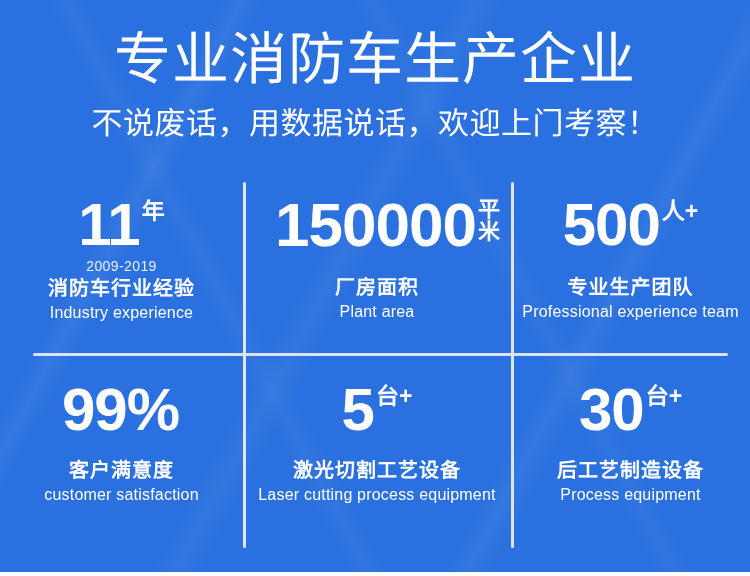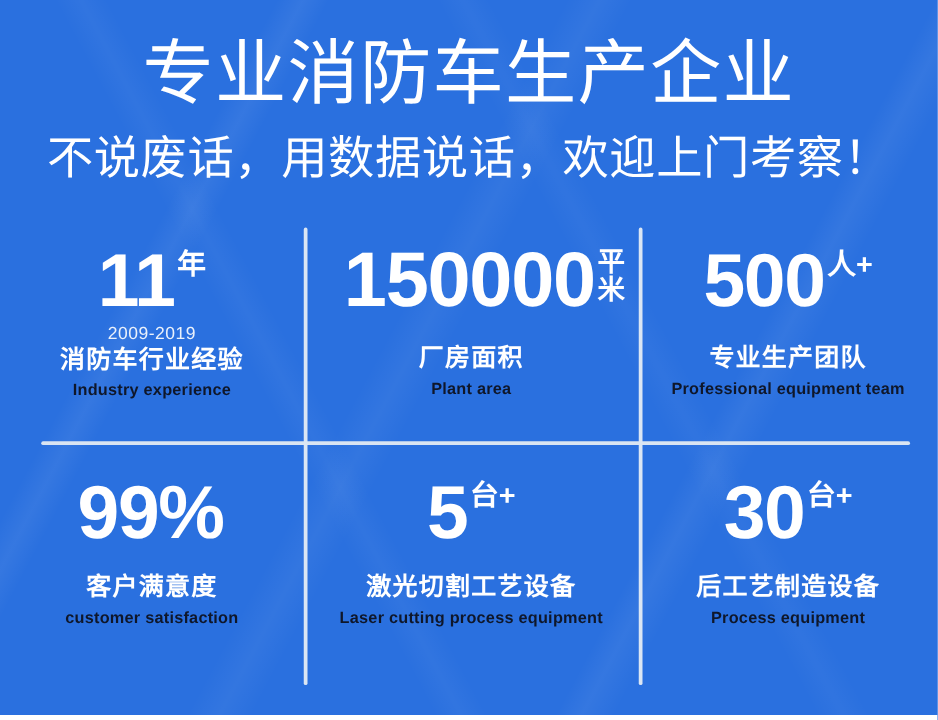--- a/index.html
+++ b/index.html
@@ -64,21 +64,21 @@
     font-weight: 400;
     letter-spacing: 1px;
     position: absolute;
     top: 31px;
     width: 100%;
   }
   #sub-title {
     margin: 0;
     padding: 0;
     color: #ffffff;
-    font-size: 37px;
+    font-size: 31px;
     line-height: 1;
     font-weight: 400;
     letter-spacing: 0.5px;
     position: absolute;
     top: 108px;
     width: 100%;
   }
 
   
   .divider-h {
@@ -164,23 +164,23 @@
   }
   .stat-label-cn {
     color: #ffffff;
     font-size: 20px;
     font-weight: 700;
     letter-spacing: 1px;
     line-height: 1;
     margin-top: 8px;
   }
   .stat-label-en {
-    color: #0f172a;
-    font-size: 13px;
-    font-weight: 700;
+    color: #ffffff;
+    font-size: 16px;
+    font-weight: 400;
     letter-spacing: 0.2px;
     line-height: 1;
     margin-top: 7px;
   }
   
   .stat-cell.has-years .stat-label-cn { margin-top: 5px; }
 </style>
 </head>
 <body>
 
@@ -220,21 +220,21 @@
       <div class="stat-label-cn" style="margin-top:22px">厂房面积</div>
       <div class="stat-label-en">Plant area</div>
     </div>
 
     <div class="stat-cell">
       <div class="stat-number-line">
         <span class="stat-number">500</span>
         <span class="stat-unit">人+</span>
       </div>
       <div class="stat-label-cn" style="margin-top:24px">专业生产团队</div>
-      <div class="stat-label-en">Professional equipment team</div>
+      <div class="stat-label-en">Professional experience team</div>
     </div>
 
     <div class="stat-cell row2">
       <div class="stat-number-line">
         <span class="stat-number">99%</span>
         <span class="stat-unit"></span>
       </div>
       <div class="stat-label-cn" style="margin-top:22px">客户满意度</div>
       <div class="stat-label-en">customer satisfaction</div>
     </div>

